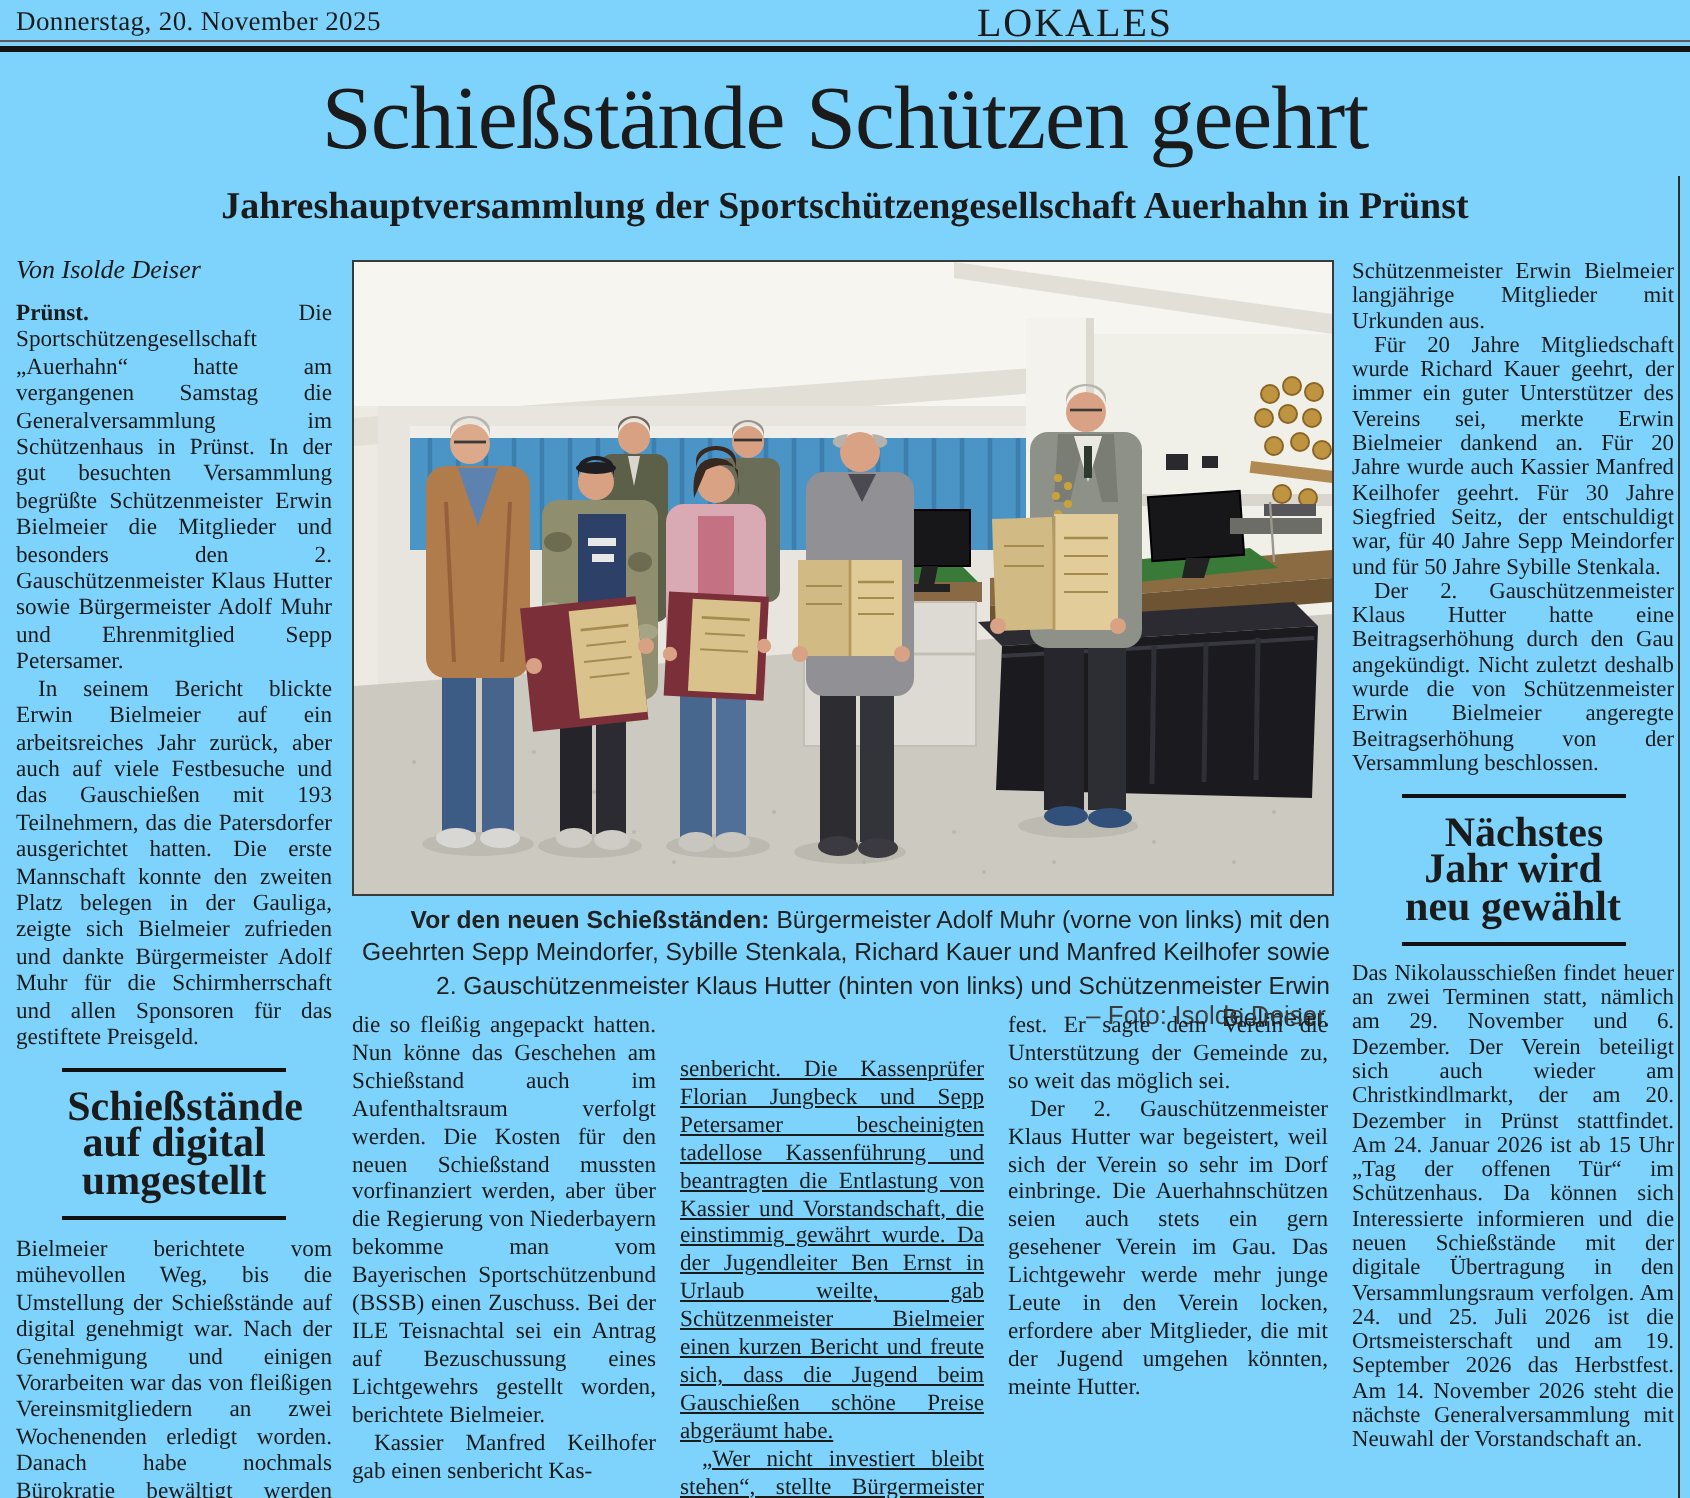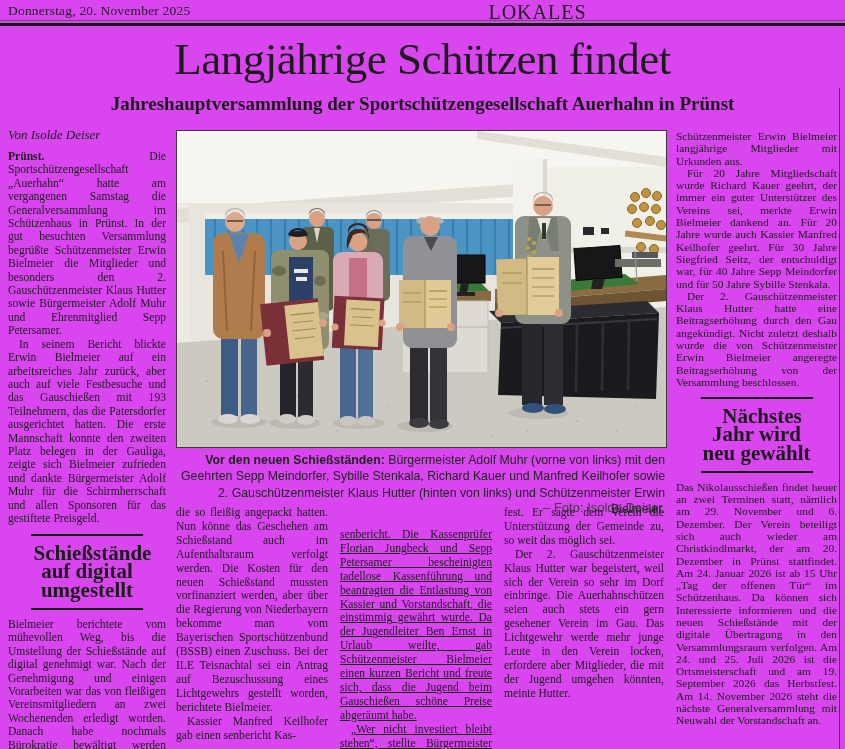--- a/index.html
+++ b/index.html
@@ -1,17 +1,17 @@
 <!DOCTYPE html>
 <html lang="de"><head>
 <meta charset="utf-8">
 <style>
   html,body{margin:0;padding:0;background:#e8e8e8;}
   .page{
-    position:relative;width:845px;height:749px;background:#d946ef;
+    position:relative;width:845px;height:749px;background:#7dd3fc;
     font-family:"Liberation Serif",serif;color:#1b1b1b;overflow:hidden;
     margin:0 auto;
   }
   
   .mast-date{position:absolute;left:8px;top:3px;font-size:13.5px;letter-spacing:.2px;}
   .mast-section{position:absolute;left:455px;top:1px;width:165px;text-align:center;
     font-size:20px;letter-spacing:1px;}
   .rule-thin{position:absolute;left:0;top:20px;width:845px;height:1px;background:#5a5a5a;}
   .rule-thick{position:absolute;left:0;top:23px;width:845px;height:2.5px;background:#141414;}
   .vrule{position:absolute;left:839px;top:88px;width:1.2px;height:661px;background:#2e2e2e;}
@@ -52,21 +52,21 @@
 <body>
 
 <div class="page">
 
   <div class="mast-date">Donnerstag, 20. November 2025</div>
   <div class="mast-section">LOKALES</div>
   <div class="rule-thin"></div>
   <div class="rule-thick"></div>
   <div class="vrule"></div>
 
-  <h1 class="headline" style="margin:0;">Langjährige Schützen findet</h1>
+  <h1 class="headline" style="margin:0;">Schießstände Schützen geehrt</h1>
   <h2 class="subheadline" style="margin:0;">Jahreshauptversammlung der Sportschützengesellschaft Auerhahn in Prünst</h2>
   <div class="byline">Von Isolde Deiser</div>
 
   <div class="col col1">
     <p class="noindent"><b>Prünst.</b><span> Die Sportschützengesellschaft „Auerhahn“ hatte am vergangenen Samstag die Generalversammlung im Schützenhaus in Prünst. In der gut besuchten Versammlung begrüßte Schützenmeister Erwin Bielmeier die Mitglieder und besonders den 2. Gauschützenmeister Klaus Hutter sowie Bürgermeister Adolf Muhr und Ehrenmitglied Sepp Petersamer.</span></p>
     <p>In seinem Bericht blickte Erwin Bielmeier auf ein arbeitsreiches Jahr zurück, aber auch auf viele Festbesuche und das Gauschießen mit 193 Teilnehmern, das die Patersdorfer ausgerichtet hatten. Die erste Mannschaft konnte den zweiten Platz belegen in der Gauliga, zeigte sich Bielmeier zufrieden und dankte Bürgermeister Adolf Muhr für die Schirmherrschaft und allen Sponsoren für das gestiftete Preisgeld.</p>
     <div class="xrule"></div>
     <p class="crosshead" style="padding:0 14px;">Schießstände auf digital umgestellt</p>
     <div class="xrule"></div>
     <p class="noindent">Bielmeier berichtete vom mühevollen Weg, bis die Umstellung der Schießstände auf digital genehmigt war. Nach der Genehmigung und einigen Vorarbeiten war das von fleißigen Vereinsmitgliedern an zwei Wochenenden erledigt worden. Danach habe nochmals Bürokratie bewältigt werden müssen. Jetzt sei er stolz auf das, was da geleistet wurde, lobte Bielmeier die Vereinskameraden,</p>

